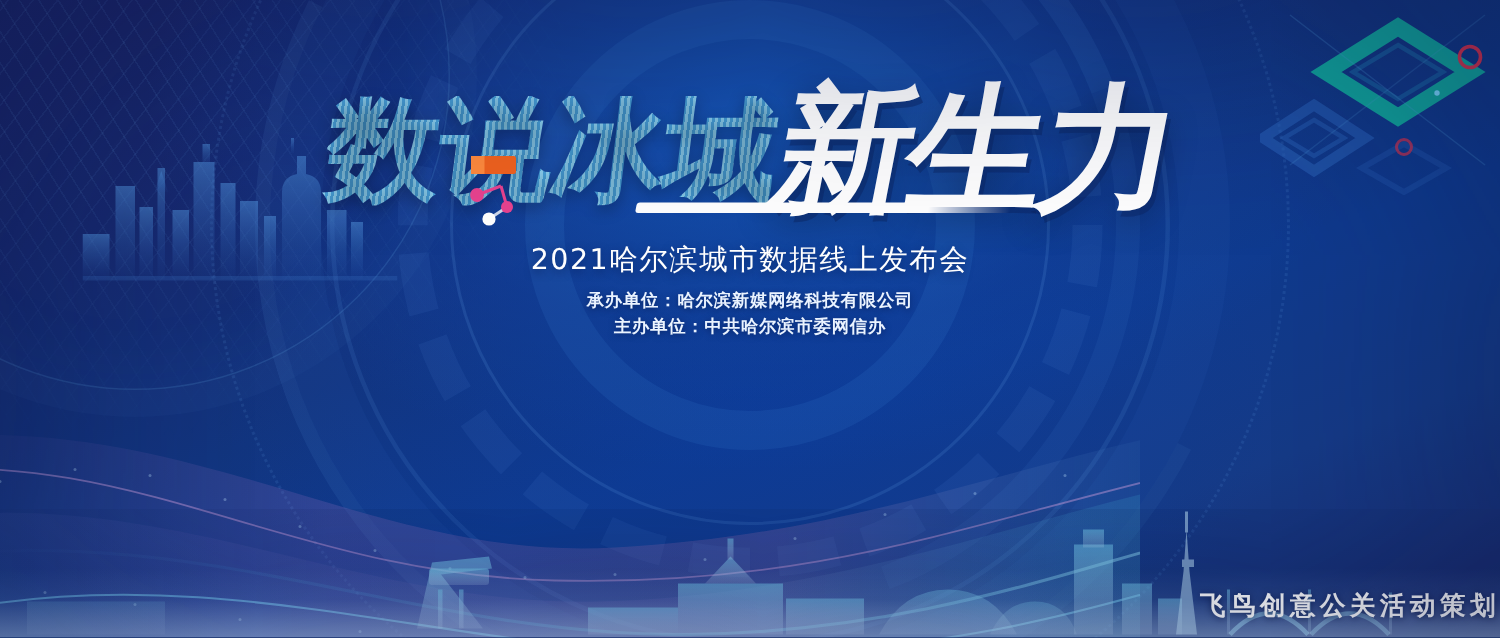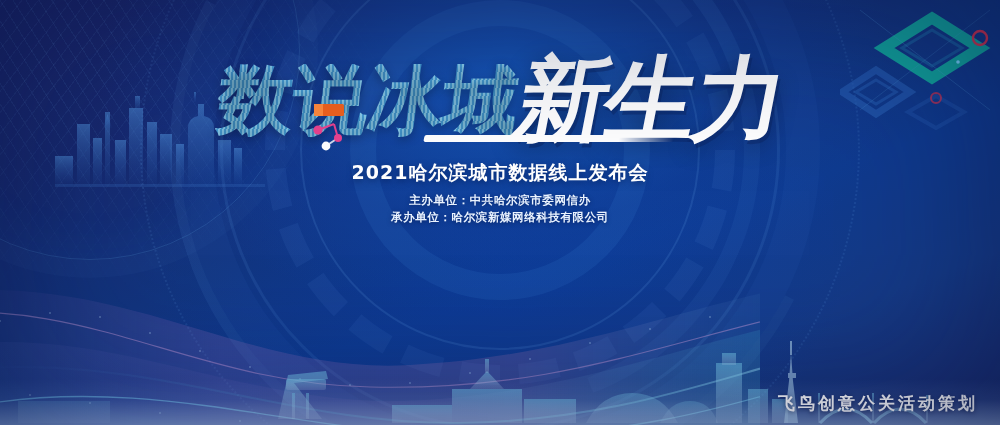--- a/index.html
+++ b/index.html
@@ -107,32 +107,32 @@
     background:linear-gradient(90deg,#ffffff 0%,#ffffff 78%,rgba(255,255,255,0) 100%);
     transform:skewX(-11deg);border-radius:2px;
   }
   
   .motif{position:absolute;left:86px;top:36px;width:60px;height:62px;}
   .motif svg{display:block;width:100%;height:100%;}
 
   
   .subtitle{
     position:absolute;left:0;right:0;top:160px;text-align:center;
-    color:#ffffff;font-size:19px;font-weight:700;letter-spacing:1px;
+    color:#ffffff;font-size:19px;font-weight:400;letter-spacing:1px;
     font-family:"DejaVu Sans","Liberation Sans",sans-serif;
     text-shadow:0 2px 6px rgba(0,20,70,.55);
   }
   .org-lines{
     position:absolute;left:0;right:0;top:192px;text-align:center;
     font-family:"DejaVu Sans","Liberation Sans",sans-serif;
   }
   .org-line{color:#eaf3ff;font-size:11.5px;font-weight:700;letter-spacing:.6px;line-height:17px;text-shadow:0 1px 4px rgba(0,20,70,.6);}
 
   
-  .watermark{position:absolute;right:22px;bottom:8px;text-align:right;pointer-events:none;}
+  .watermark{position:absolute;right:0;bottom:8px;text-align:right;pointer-events:none;}
   .wm-cn{
     color:#ffffff;font-size:17px;font-weight:700;letter-spacing:3px;
     font-family:"DejaVu Sans","Liberation Sans",sans-serif;
     text-shadow:0 1px 5px rgba(0,10,50,.7);
     margin-bottom:2px;
   }
   .wm-url{
     color:#ffffff;font-size:25px;font-weight:400;letter-spacing:.3px;
     font-family:"Liberation Sans","DejaVu Sans",sans-serif;
     text-shadow:0 1px 6px rgba(0,10,50,.65);
@@ -223,22 +223,22 @@
           <circle cx="34" cy="44" r="4" fill="#e8438f"></circle>
           <circle cx="22" cy="52" r="4.4" fill="#ffffff"></circle>
         </svg>
       </span>
     </div>
   </div>
 
   <div class="subtitle">2021哈尔滨城市数据线上发布会</div>
 
   <div class="org-lines">
+    <div class="org-line">承办单位：哈尔滨新媒网络科技有限公司</div>
     <div class="org-line">主办单位：中共哈尔滨市委网信办</div>
-    <div class="org-line">承办单位：哈尔滨新媒网络科技有限公司</div>
   </div>
 
   <div class="waves">
     <svg viewBox="0 0 820 190" preserveAspectRatio="none">
       <defs>
         <linearGradient id="wv1" x1="0" y1="0" x2="1" y2="0">
           <stop offset="0%" stop-color="#7a5fb5" stop-opacity=".0"></stop>
           <stop offset="35%" stop-color="#9a6fc0" stop-opacity=".45"></stop>
           <stop offset="70%" stop-color="#c07ab0" stop-opacity=".40"></stop>
           <stop offset="100%" stop-color="#5fb8e8" stop-opacity=".10"></stop>

